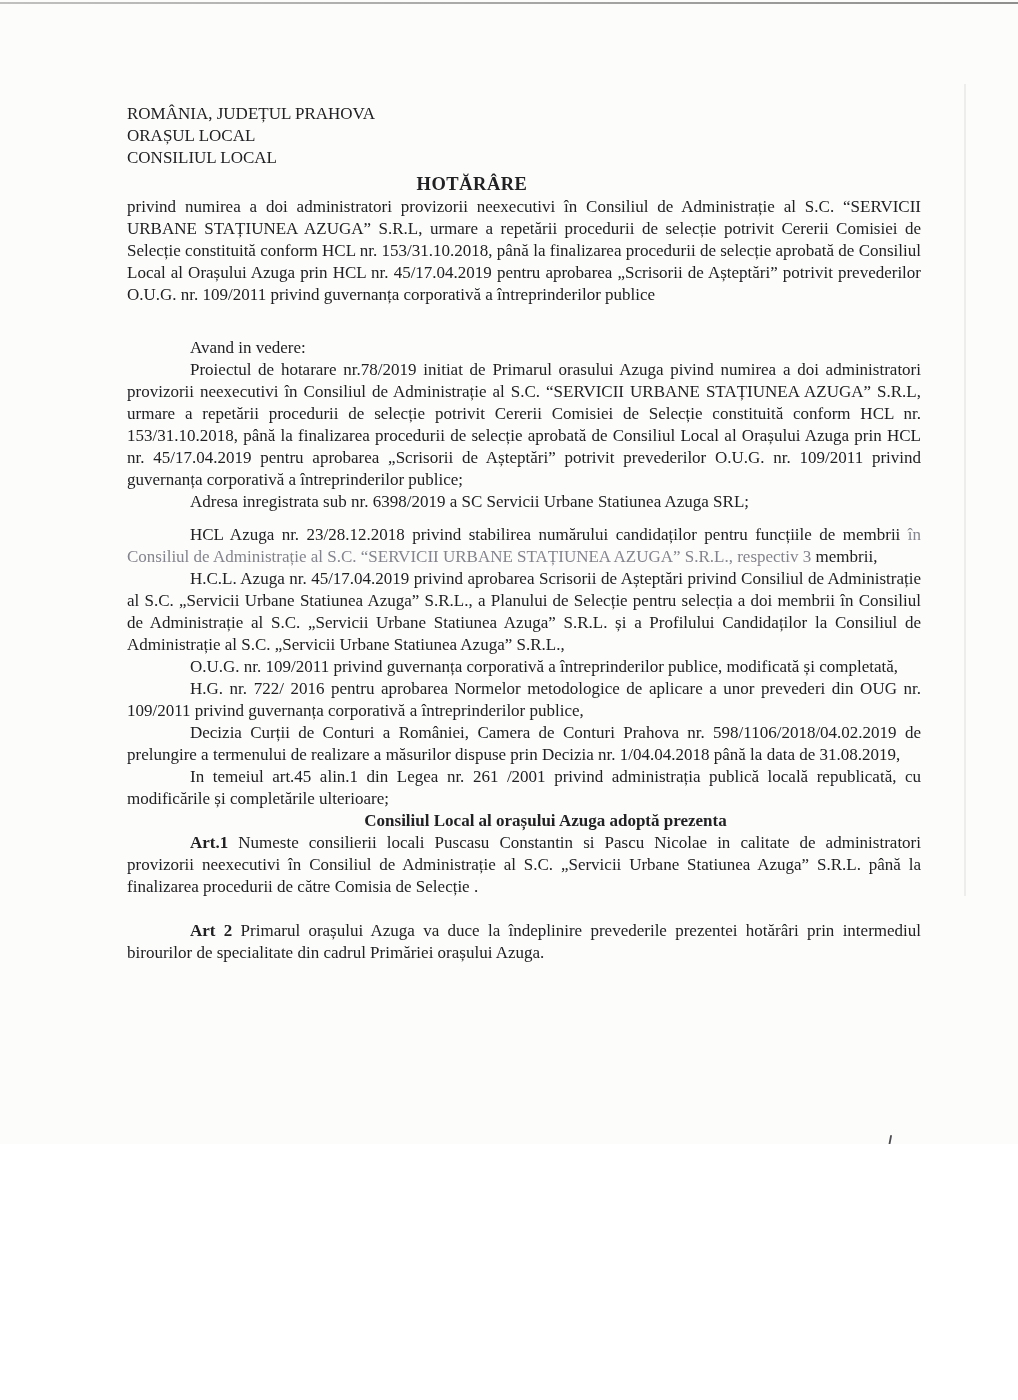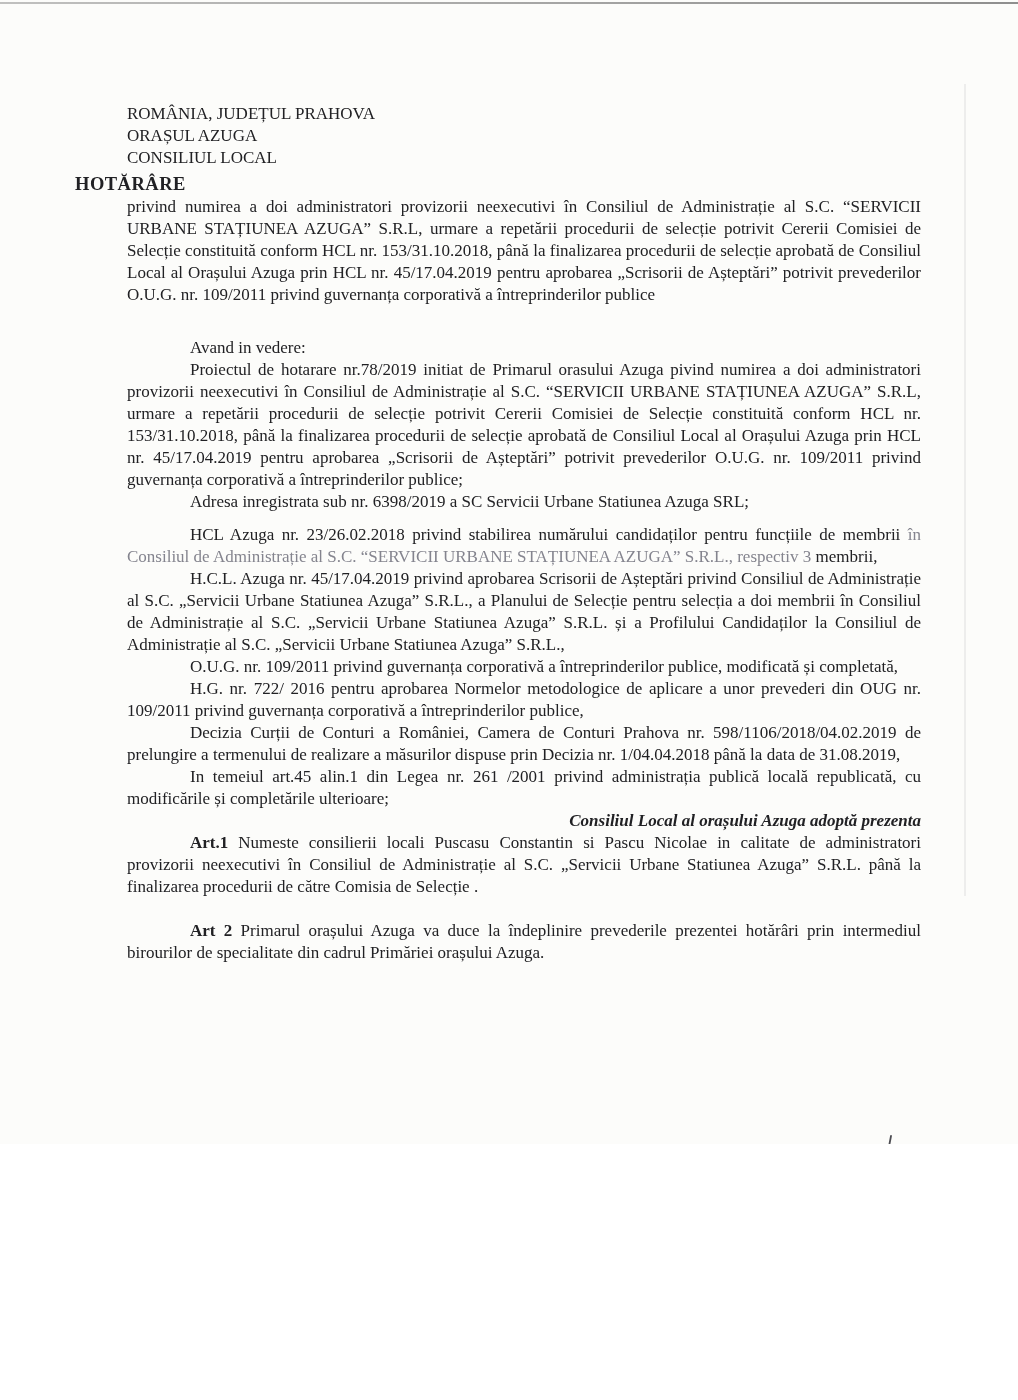--- a/index.html
+++ b/index.html
@@ -15,29 +15,29 @@
   .edge-right { position:absolute; top:84px; left:964px; width:2px; height:812px;
     background:rgba(110,110,120,.10); }
   .smudge { position:absolute; left:944px; top:1350px; width:28px; height:26px; opacity:.8; }
 
   .content {
     position:absolute; left:127px; top:103px; width:794px;
     font-size:17px; line-height:22px; text-align:justify;
   }
   .hdr div { text-align:left; }
   .doc-title {
-    text-align:left; font-weight:bold; font-size:18.5px; letter-spacing:.5px;
+    text-align:center; font-weight:bold; font-size:18.5px; letter-spacing:.5px;
     transform:translateX(-52px); margin:4px 0 1px 0;
   }
   p { margin:0; }
   .indent { text-indent:63px; }
   .preamble { margin-top:31px; }
   .gap-before { margin-top:11px; }
   .faded { color:#84848e; }
-  .adoption { font-weight:bold; text-indent:43px; text-align:right;font-style:italic; }
+  .adoption { font-weight:bold; text-indent:43px; text-align:center; }
   .decision-heading {
     font-weight:bold; font-size:18px; letter-spacing:3px; text-align:center;
     transform:translateX(-84px); margin:24px 0 24px 0;
   }
   .article-2 { margin-top:22px; }
 
   .sig-left { position:absolute; left:137px; top:1170px; font-weight:bold;
     font-size:17.5px; line-height:25px; }
   .sig-left .meta { margin-top:40px; font-size:15px; line-height:24px; }
   .sig-right { position:absolute; left:628px; top:1170px; font-weight:bold;
@@ -54,34 +54,34 @@
 
 <div class="page">
 
   <div class="edge-top"></div>
   <div class="edge-right"></div>
 
   <div class="content">
 
     <div class="hdr">
       <div>ROMÂNIA, JUDEȚUL PRAHOVA</div>
-      <div>ORAȘUL AZUGA</div>
+      <div>ORAȘUL LOCAL</div>
       <div>CONSILIUL LOCAL</div>
     </div>
 
     <div class="doc-title">HOTĂRÂRE</div>
 
     <p>privind numirea a doi administratori provizorii neexecutivi în Consiliul de Administrație al S.C. “SERVICII URBANE STAȚIUNEA AZUGA” S.R.L, urmare a repetării procedurii de selecție potrivit Cererii Comisiei de Selecție constituită conform HCL nr. 153/31.10.2018, până la finalizarea procedurii de selecție aprobată de Consiliul Local al Orașului Azuga prin HCL nr. 45/17.04.2019 pentru aprobarea „Scrisorii de Așteptări” potrivit prevederilor O.U.G. nr. 109/2011 privind guvernanța corporativă a întreprinderilor publice</p>
 
     <p class="indent preamble">Avand in vedere:</p>
 
     <p class="indent">Proiectul de hotarare nr.78/2019 initiat de Primarul orasului Azuga pivind numirea a doi administratori provizorii neexecutivi în Consiliul de Administrație al S.C. “SERVICII URBANE STAȚIUNEA AZUGA” S.R.L, urmare a repetării procedurii de selecție potrivit Cererii Comisiei de Selecție constituită conform HCL nr. 153/31.10.2018, până la finalizarea procedurii de selecție aprobată de Consiliul Local al Orașului Azuga prin HCL nr. 45/17.04.2019 pentru aprobarea „Scrisorii de Așteptări” potrivit prevederilor O.U.G. nr. 109/2011 privind guvernanța corporativă a întreprinderilor publice;</p>
     <p class="indent">Adresa inregistrata sub nr. 6398/2019 a SC Servicii Urbane Statiunea Azuga SRL;</p>
 
-    <p class="indent gap-before"><span>HCL Azuga nr. 23/26.02.2018 privind stabilirea numărului candidaților pentru funcțiile de membrii </span><span class="faded">în Consiliul de Administrație al S.C. “SERVICII URBANE STAȚIUNEA AZUGA” S.R.L., respectiv 3 </span><span>membrii,</span></p>
+    <p class="indent gap-before"><span>HCL Azuga nr. 23/28.12.2018 privind stabilirea numărului candidaților pentru funcțiile de membrii </span><span class="faded">în Consiliul de Administrație al S.C. “SERVICII URBANE STAȚIUNEA AZUGA” S.R.L., respectiv 3 </span><span>membrii,</span></p>
 
     <p class="indent">H.C.L. Azuga nr. 45/17.04.2019 privind aprobarea Scrisorii de Așteptări privind Consiliul de Administrație al S.C. „Servicii Urbane Statiunea Azuga” S.R.L., a Planului de Selecție pentru selecția a doi membrii în Consiliul de Administrație al S.C. „Servicii Urbane Statiunea Azuga” S.R.L. și a Profilului Candidaților la Consiliul de Administrație al S.C. „Servicii Urbane Statiunea Azuga” S.R.L.,</p>
     <p class="indent">O.U.G. nr. 109/2011 privind guvernanța corporativă a întreprinderilor publice, modificată și completată,</p>
     <p class="indent">H.G. nr. 722/ 2016 pentru aprobarea Normelor metodologice de aplicare a unor prevederi din OUG nr. 109/2011 privind guvernanța corporativă a întreprinderilor publice,</p>
     <p class="indent">Decizia Curții de Conturi a României, Camera de Conturi Prahova nr. 598/1106/2018/04.02.2019 de prelungire a termenului de realizare a măsurilor dispuse prin Decizia nr. 1/04.04.2018 până la data de 31.08.2019,</p>
     <p class="indent">In temeiul art.45 alin.1 din Legea nr. 261 /2001 privind administrația publică locală republicată, cu modificările și completările ulterioare;</p>
 
     <p class="adoption">Consiliul Local al orașului Azuga adoptă prezenta</p>
 
 

